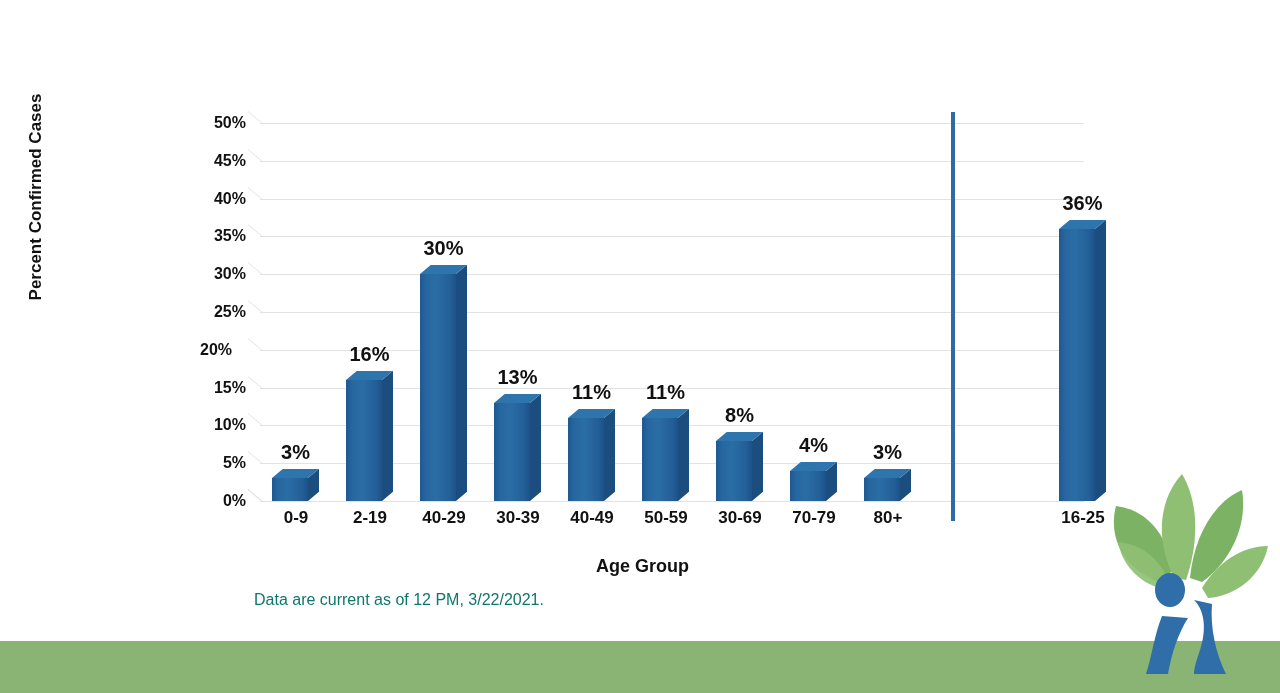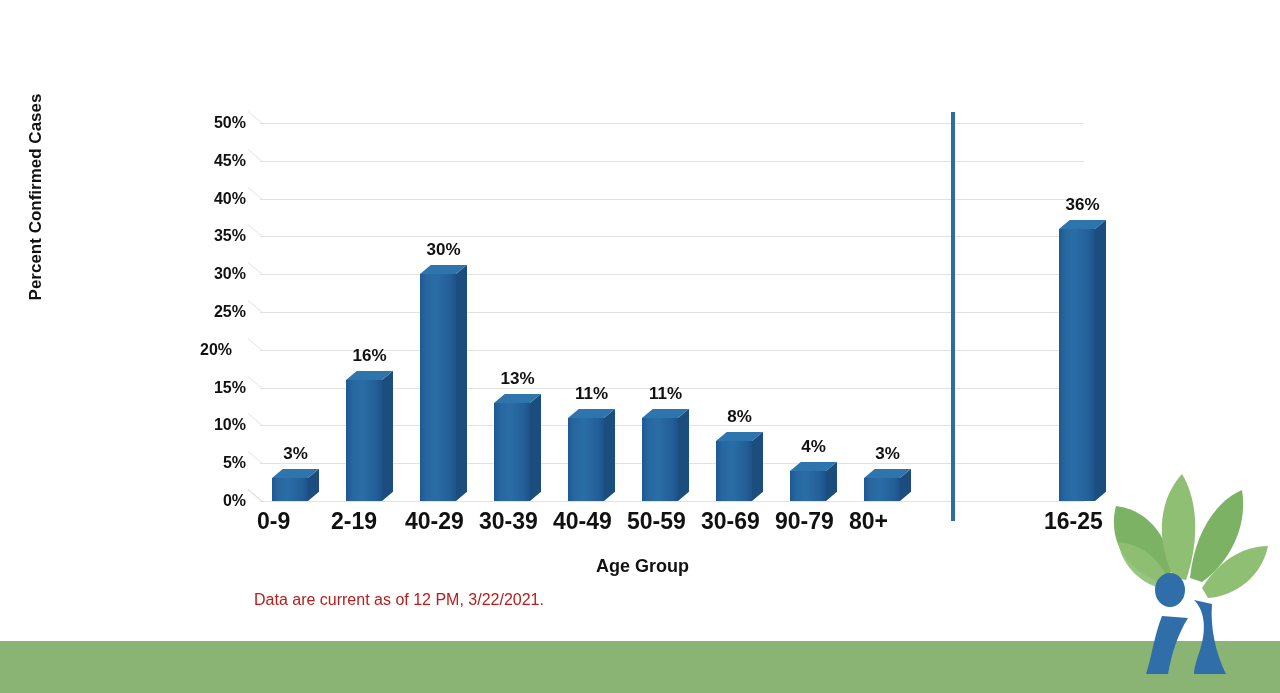--- a/index.html
+++ b/index.html
@@ -54,21 +54,21 @@
     font-size: 18px;
     font-weight: bold;
     color: #111111;
   }
 
   
   #footnote {
     position: absolute;
     left: 254px; top: 591px;
     font-size: 16px;
-    color: #b91c1c;
+    color: #0f766e;
     white-space: nowrap;
   }
 
   
   #plot-area {
     position: absolute;
     left: 248px; top: 112px;
     width: 836px; height: 390px;
   }
   .gridline {
@@ -151,36 +151,37 @@
     width: 36px; height: 9px;
     background: #2f75ad;
     transform-origin: left bottom;
     transform: skewX(-50deg);
   }
   .bar-label {
     position: absolute;
     left: -10px;
     width: 67px;
     text-align: center;
-    font-size: 17px;
+    font-size: 20px;
     font-weight: bold;
     color: #111111;
   }
 
   
   #x-ticks {
     position: absolute;
     left: 248px; top: 508px;
     width: 836px; height: 26px;
   }
   .xtick {
     position: absolute;
     top: 0;
     width: 78px;
-    font-size: 23px;
+    text-align: center;
+    font-size: 17px;
     font-weight: bold;
     color: #111111;
   }
 
   
   #divider {
     position: absolute;
     left: 951px; top: 112px;
     width: 4px; height: 409px;
     background: #2e6da4;
@@ -316,21 +317,21 @@
   <div id="divider" style="background: rgb(46, 109, 164);"></div>
 
   <div id="x-ticks">
       <div class="xtick" style="left: 9px;">0-9</div>
       <div class="xtick" style="left: 83px;">2-19</div>
       <div class="xtick" style="left: 157px;">40-29</div>
       <div class="xtick" style="left: 231px;">30-39</div>
       <div class="xtick" style="left: 305px;">40-49</div>
       <div class="xtick" style="left: 379px;">50-59</div>
       <div class="xtick" style="left: 453px;">30-69</div>
-      <div class="xtick" style="left: 527px;">90-79</div>
+      <div class="xtick" style="left: 527px;">70-79</div>
       <div class="xtick" style="left: 601px;">80+</div>
       <div class="xtick" style="left: 796px;">16-25</div>
     </div>
 
   <div id="x-axis-title">Age Group</div>
 
   <div id="footnote">Data are current as of 12 PM, 3/22/2021.</div>
 
   <div id="footer-band" style="background: rgb(138, 180, 115);"></div>
 

